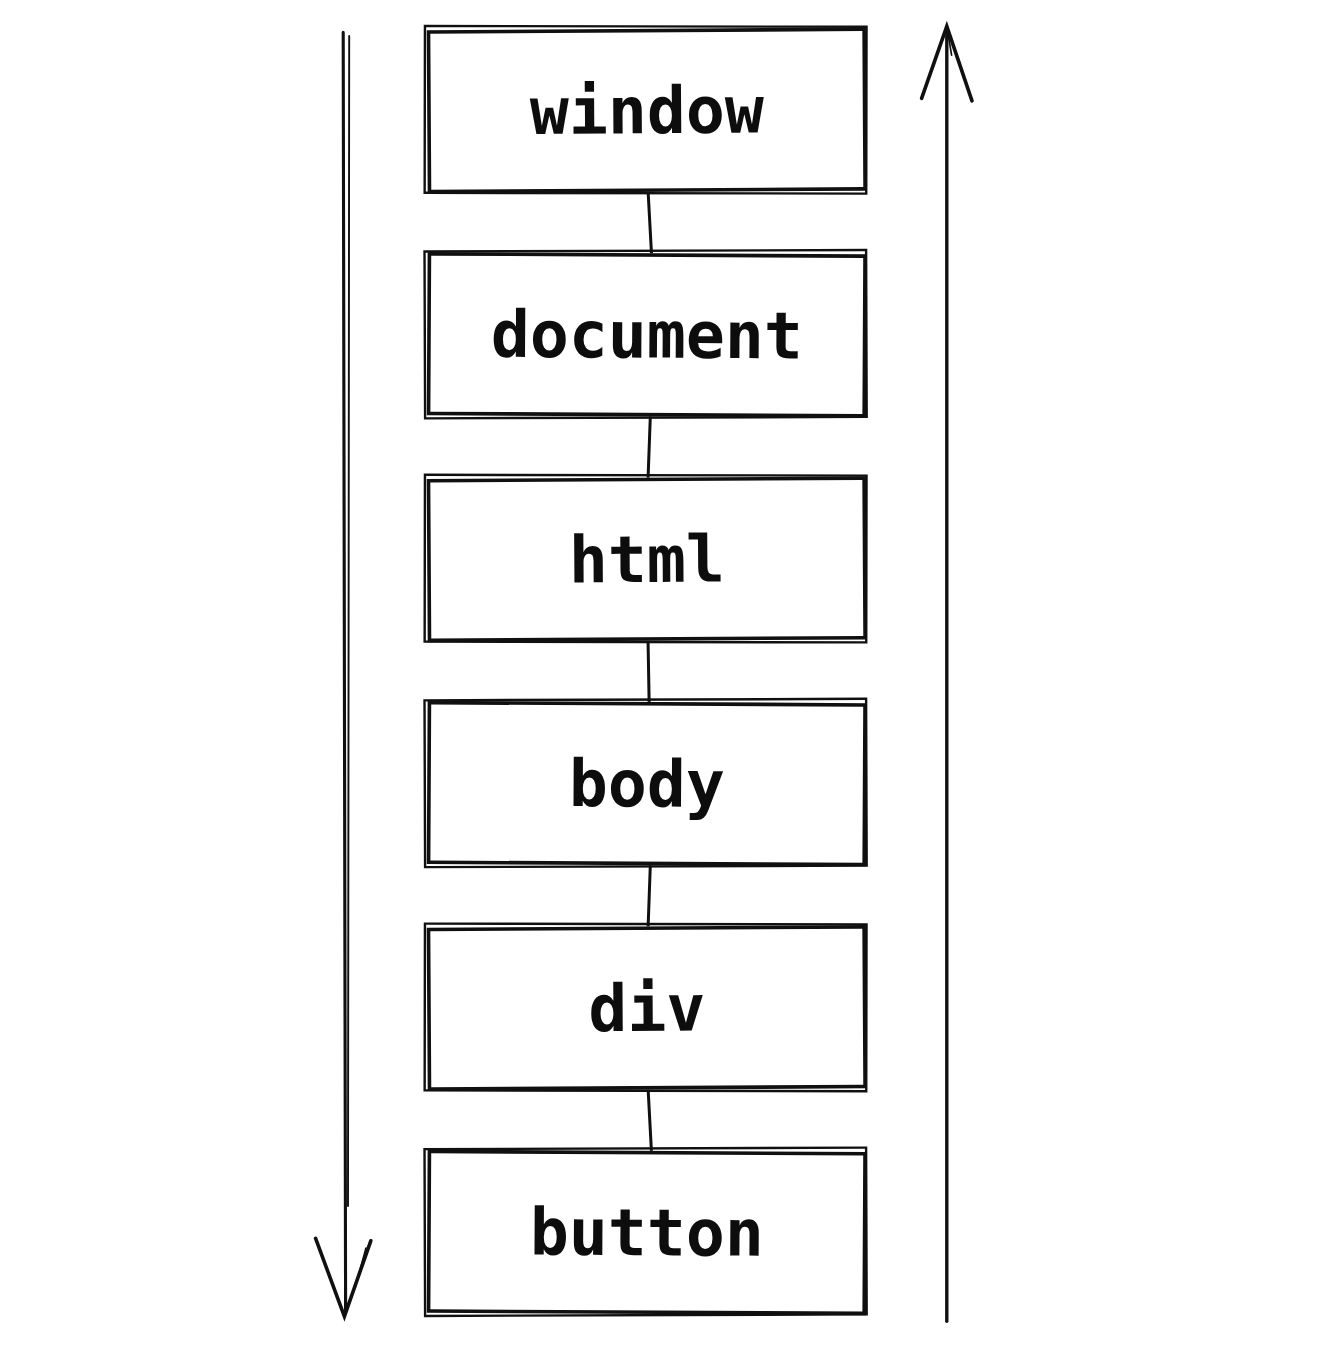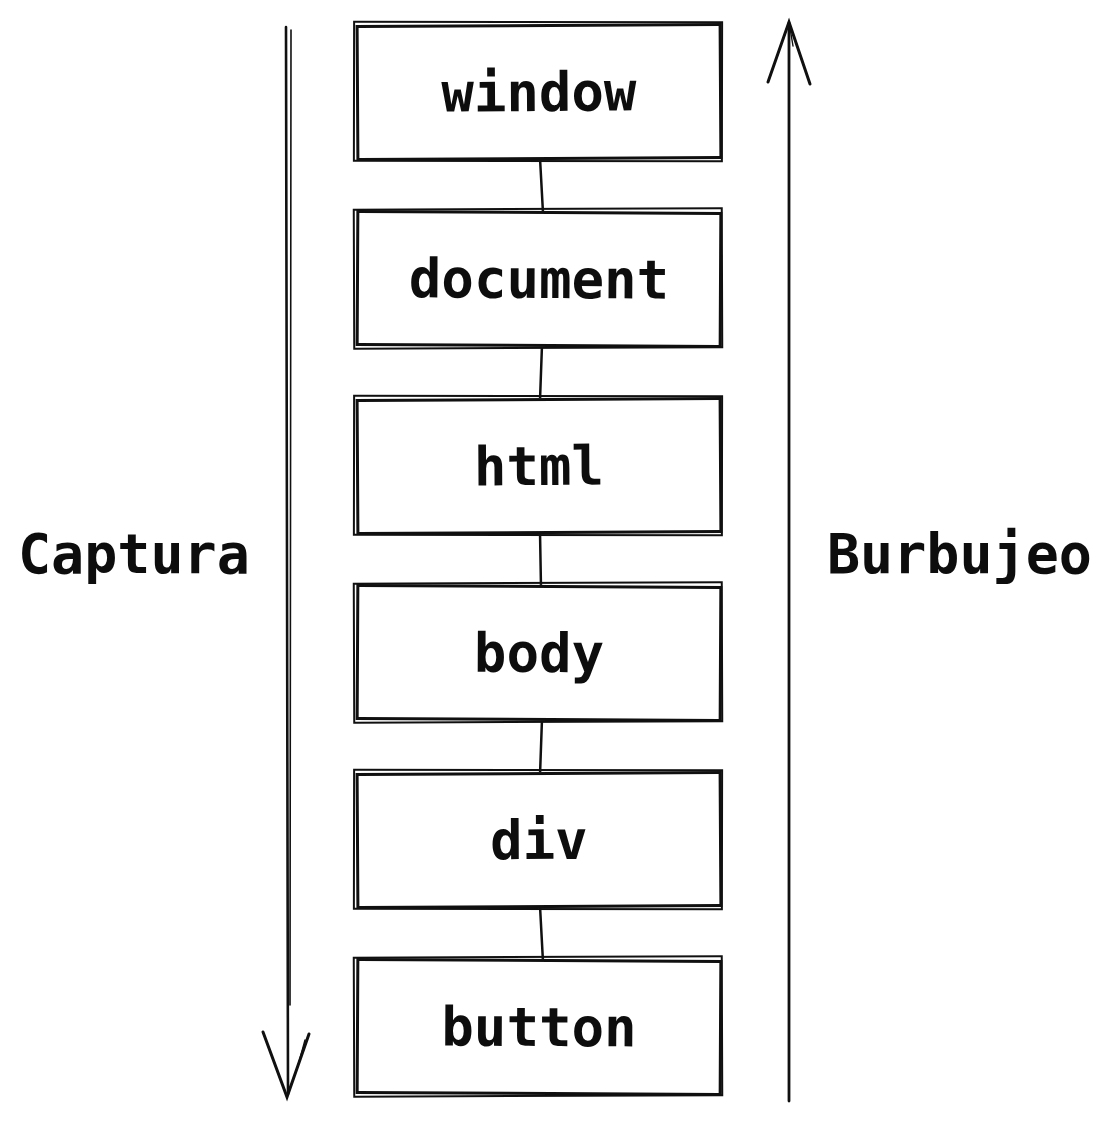--- a/index.html
+++ b/index.html
@@ -94,23 +94,21 @@
       <g stroke-width="2.5">
         <path d="M540,158 L543,213"></path>
         <path d="M542,345 L540,400"></path>
         <path d="M540,532 L541,588"></path>
         <path d="M542,719 L540,775"></path>
         <path d="M540,906 L543,962"></path>
       </g>
     </g>
   </svg>
 
-  <div class="side-label side-label-left">Captura</div>
 
-  <div class="side-label side-label-right">Burbujeo</div>
 
   <div class="node node-window">
     <span>window</span>
   </div>
 
   <div class="node node-document">
     <span>document</span>
   </div>
 
   <div class="node node-html">

